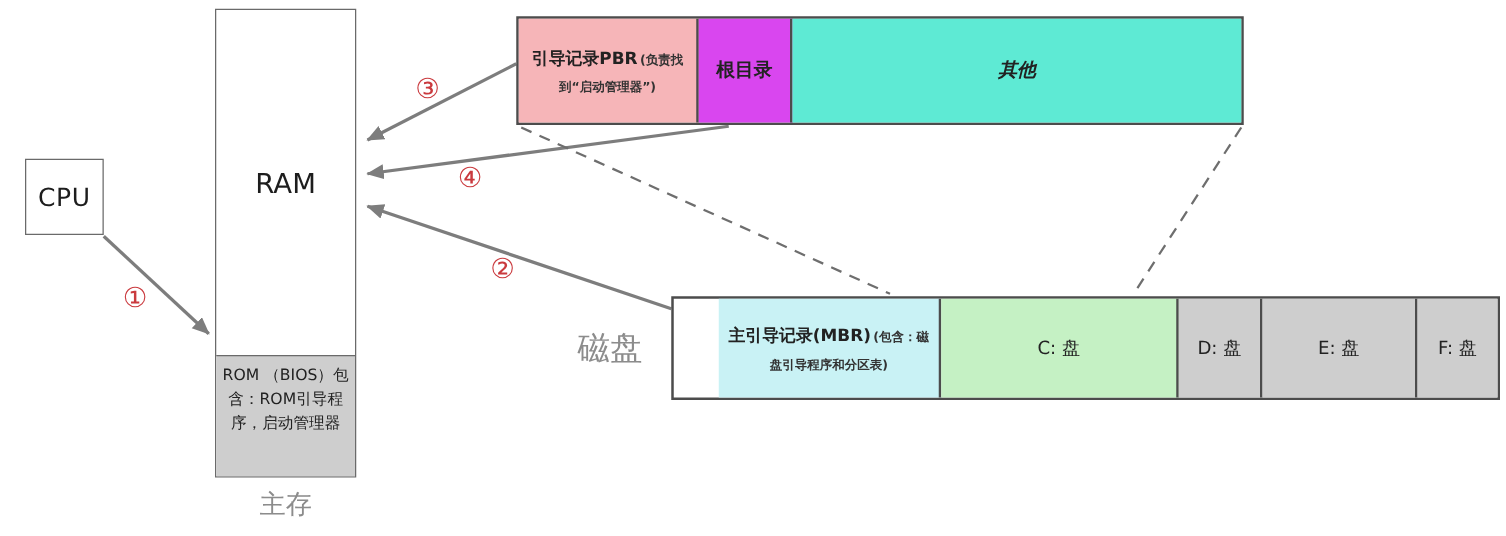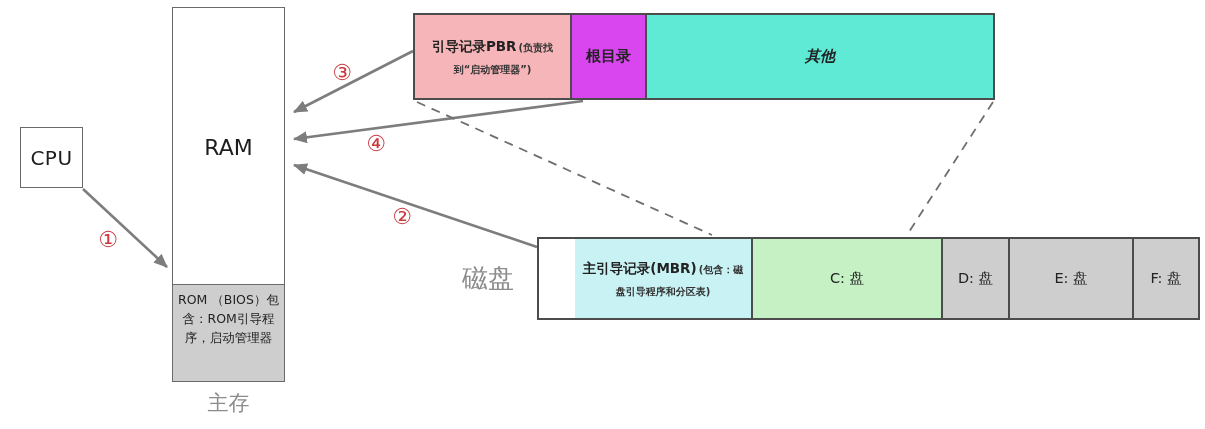--- a/index.html
+++ b/index.html
@@ -23,21 +23,21 @@
   .top-bar{left:413px;top:13px;width:582px;height:87px;}
   .disk-bar{left:537px;top:237px;width:663px;height:83px;}
   .seg{box-sizing:border-box;display:flex;align-items:center;justify-content:center;
        text-align:center;border-right:2px solid #4c4c4c;}
   .seg:last-child{border-right:none;}
   .seg-text{line-height:1.35;}
   .seg-title{font-weight:bold;font-size:13.5px;color:#222;}
   .seg-note{font-weight:bold;font-size:10px;color:#333;margin-left:2px;}
   .seg-big{font-weight:bold;font-size:15px;color:#222;}
   .drive-label{font-size:14.5px;color:#222;}
-  .seg-pbr{width:157px;padding:0 7px;}
+  .seg-pbr{width:144px;padding:0 7px;}
   .seg-root{width:75px;}
   .seg-other{flex:1;}
   .seg-mbr{width:178px;padding:0 6px;margin-left:36px;}
   .seg-c{width:190px;}
   .seg-d{width:67px;}
   .seg-e{width:124px;}
   .seg-f{flex:1;}
   .step{position:absolute;color:#ca3a3e;font-size:22px;transform:translate(-50%,-50%);
         font-family:"DejaVu Sans",sans-serif;}
   .s1{left:108px;top:239px;}

